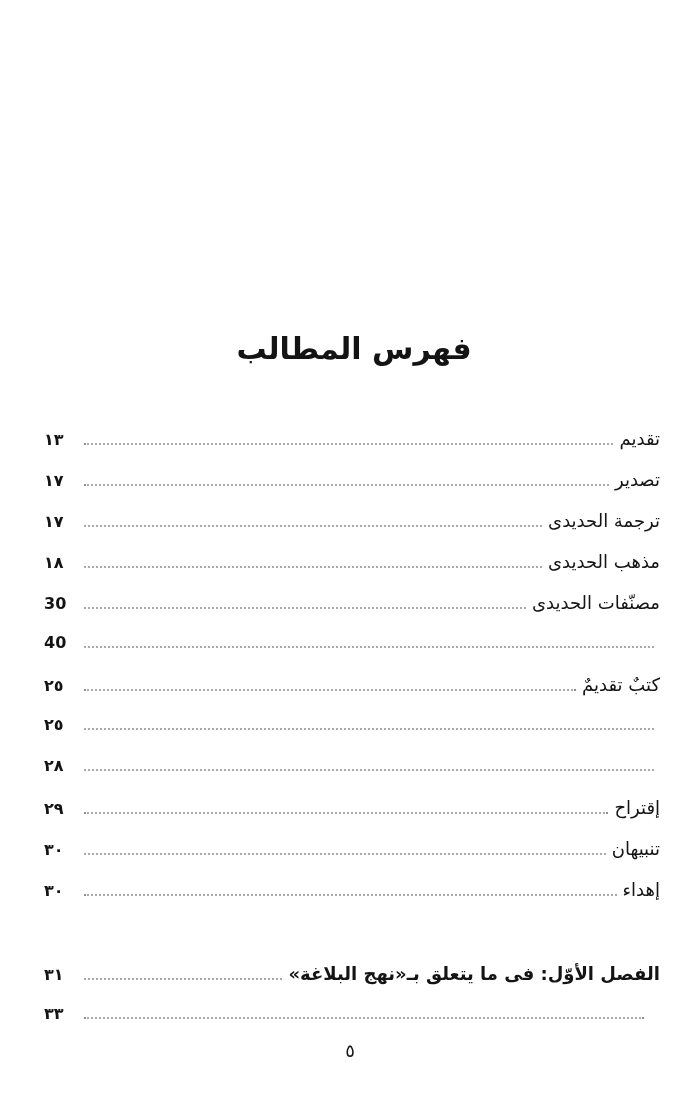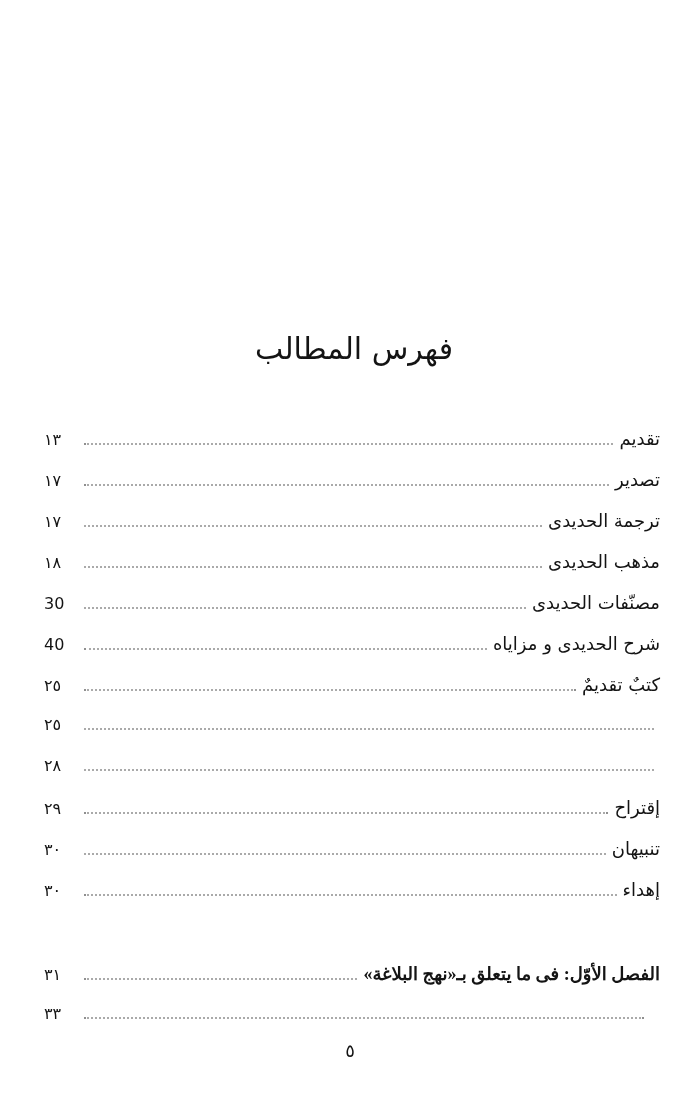--- a/index.html
+++ b/index.html
@@ -17,21 +17,21 @@
     direction: rtl;
     overflow: hidden;
   }
   .doc-title {
     position: absolute;
     top: 331px;
     left: 8px;
     right: 0;
     text-align: center;
     font-size: 30px;
-    font-weight: normal;
+    font-weight: bold;
     letter-spacing: 0.5px;
   }
   .toc {
     position: absolute;
     top: 419px;
     right: 40px;
     left: 44px;
   }
   .row {
     display: flex;
@@ -53,27 +53,27 @@
     border-bottom: 2px dotted #8f8f8f;
     margin: 0 6px;
     transform: scaleY(0.75);
   }
   .row .pagenum {
     white-space: nowrap;
     min-width: 34px;
     font-size: 16px;
     direction: ltr;
     text-align: left;
+    font-weight: bold;
   }
   .row.section-start {
     margin-top: 43px;
   }
   .row.bold .label {
     font-weight: bold;
-    font-family: Liberation Serif, serif;
   }
   .row.indent {
     padding-right: 10px;
   }
   .folio {
     position: absolute;
     top: 1040px;
     left: 0;
     right: 0;
     text-align: center;
@@ -113,21 +113,20 @@
       <span class="pagenum">١٨</span>
     </div>
 
     <div class="row">
       <span class="label">مصنّفات الحديدى</span>
       <span class="leader"></span>
       <span class="pagenum">30</span>
     </div>
 
     <div class="row">
-      <span class="label">شرح الحديدى و مزاياه</span>
       <span class="leader"></span>
       <span class="pagenum">40</span>
     </div>
 
     <div class="row">
       <span class="label">كتبٌ تقديمٌ</span>
       <span class="leader"></span>
       <span class="pagenum">٢٥</span>
     </div>
 

